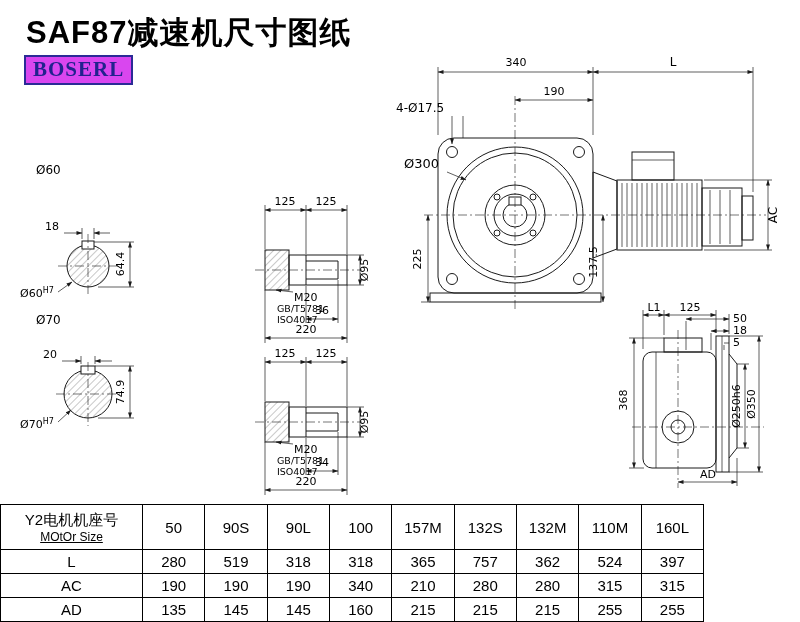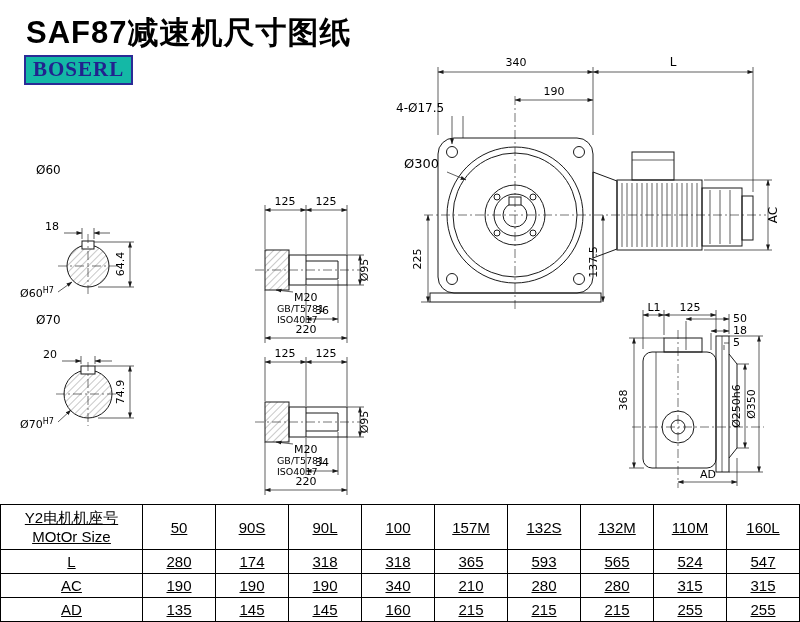--- a/index.html
+++ b/index.html
@@ -2,38 +2,38 @@
 <html><head>
 <meta charset="utf-8">
 <style>
   html,body{margin:0;padding:0;background:#fff;}
   .page{position:relative;width:800px;height:622px;background:#fff;overflow:hidden;
         font-family:"Liberation Sans",sans-serif;}
   .title{position:absolute;left:26px;top:12px;font-size:31px;font-weight:bold;color:#000;
          letter-spacing:1px;white-space:nowrap;text-align:right;}
   .logo{position:absolute;left:24px;top:55px;border:2px solid #2b2b96;color:#22228e;
         font-family:"Liberation Serif",serif;font-size:21px;font-weight:bold;
-        padding:0 7px 1px 7px;letter-spacing:1px;background:#14b8a6;}
+        padding:0 7px 1px 7px;letter-spacing:1px;background:#d946ef;}
   svg{position:absolute;left:0;top:0;}
   .s{stroke:#1a1a1a;stroke-width:1;fill:none;}
   .sf{stroke:#1a1a1a;stroke-width:1;fill:#fff;}
   .thin{stroke:#1a1a1a;stroke-width:.7;fill:none;}
   .cl{stroke:#1a1a1a;stroke-width:.6;stroke-dasharray:9 3 2 3;fill:none;}
   .dim{stroke:#1a1a1a;stroke-width:.7;fill:none;}
   text.t{font:11px "DejaVu Sans",sans-serif;fill:#000;}
   text.t2{font:12px "DejaVu Sans",sans-serif;fill:#000;}
   text.t3{font:13px "DejaVu Sans",sans-serif;fill:#000;}
   text.ts{font:9.5px "DejaVu Sans",sans-serif;fill:#000;}
-  .tbl{position:absolute;left:0;top:504px;width:800px;border-collapse:collapse;
-       table-layout:fixed;font-size:15px;color:#000;text-decoration:underline;}
+  .tbl{position:absolute;left:0;top:504px;width:704px;border-collapse:collapse;
+       table-layout:fixed;font-size:15px;color:#000;}
   .tbl th,.tbl td{border:1px solid #000;text-align:center;font-weight:normal;padding:0;background:#fff;}
   .tbl .hrow{height:45px;}
   .tbl .drow{height:24px;}
   .hcn{font-size:15px;line-height:1.35;}
-  .hen{font-size:15px;text-decoration:underline;line-height:1.2;}
+  .hen{font-size:12px;text-decoration:underline;line-height:1.2;}
 </style>
 </head>
 <body>
 
 <div class="page">
 
   <div class="title">SAF87减速机尺寸图纸</div>
   <div class="logo">BOSERL</div>
 
   <svg width="800" height="504" viewBox="0 0 800 504">
@@ -278,28 +278,28 @@
       <th>100</th>
       <th>157M</th>
       <th>132S</th>
       <th>132M</th>
       <th>110M</th>
       <th>160L</th>
     </tr>
     <tr class="drow">
       <th>L</th>
       <td>280</td>
-      <td>174</td>
+      <td>519</td>
       <td>318</td>
       <td>318</td>
       <td>365</td>
-      <td>593</td>
-      <td>565</td>
+      <td>757</td>
+      <td>362</td>
       <td>524</td>
-      <td>547</td>
+      <td>397</td>
     </tr>
     <tr class="drow">
       <th>AC</th>
       <td>190</td>
       <td>190</td>
       <td>190</td>
       <td>340</td>
       <td>210</td>
       <td>280</td>
       <td>280</td>

